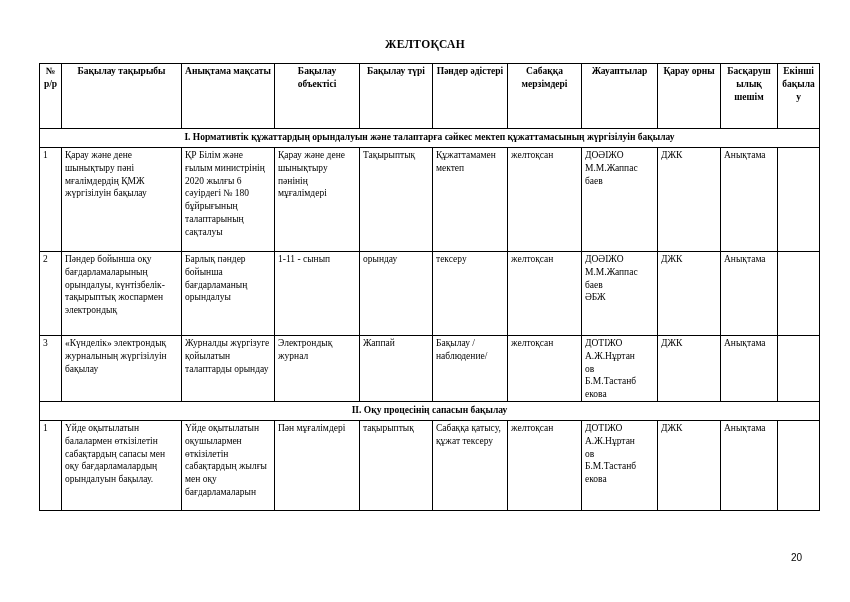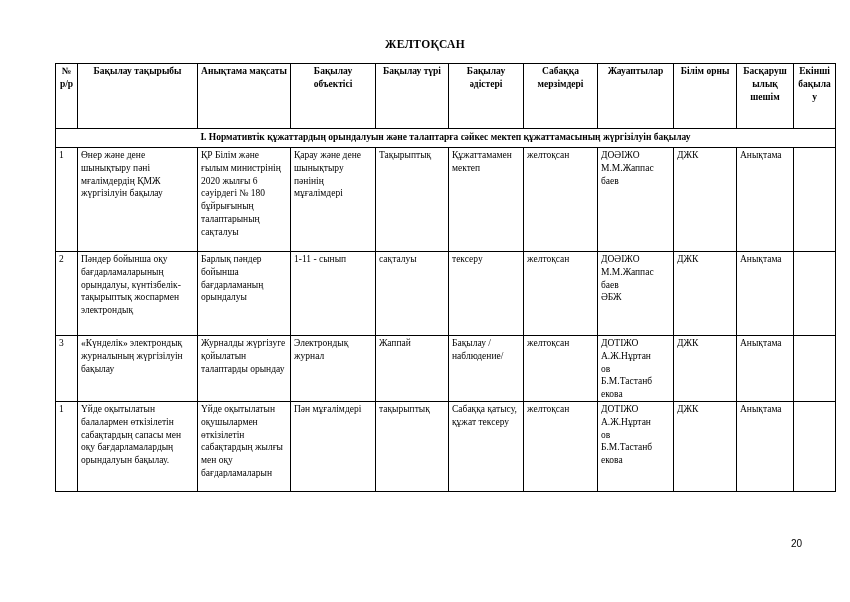--- a/index.html
+++ b/index.html
@@ -20,21 +20,21 @@
     top: 38px;
     left: 0;
     width: 850px;
     text-align: center;
     font-weight: bold;
     font-size: 11.5px;
     letter-spacing: 0.3px;
   }
   table.control-table {
     position: absolute;
-    left: 55px;
+    left: 39px;
     top: 63px;
     width: 780px;
     border-collapse: collapse;
     table-layout: fixed;
   }
   .control-table th,
   .control-table td {
     border: 1px solid #000;
     vertical-align: top;
     padding: 1px 3px 0 3px;
@@ -60,21 +60,21 @@
     padding-top: 2px;
   }
   tr.header-row   { height: 65px; }
   tr.section-row  { height: 19px; }
   tr.row-i-1      { height: 104px; }
   tr.row-i-2      { height: 84px; }
   tr.row-i-3      { height: 66px; }
   tr.row-ii-1     { height: 90px; }
   .page-number {
     position: absolute;
-    top: 538px;
+    top: 552px;
     left: 702px;
     width: 100px;
     text-align: right;
     font-family: "Liberation Sans", sans-serif;
     font-size: 10px;
   }
 </style>
 </head>
 <body>
 
@@ -94,54 +94,54 @@
       <col style="width:57px">
       <col style="width:42px">
   </colgroup>
   <tbody>
     <tr class="header-row">
       <th>№ р/р</th>
       <th>Бақылау тақырыбы</th>
       <th>Анықтама мақсаты</th>
       <th>Бақылау объектісі</th>
       <th>Бақылау түрі</th>
-      <th>Бақылау әдістері</th>
+      <th>Пәндер әдістері</th>
       <th>Сабаққа мерзімдері</th>
       <th>Жауаптылар</th>
-      <th>Білім орны</th>
+      <th>Қарау орны</th>
       <th>Басқарушылық шешім</th>
       <th>Екінші бақылау</th>
     </tr>
 
     <tr class="section-row">
       <td class="section-cell" colspan="11">І. Нормативтік құжаттардың орындалуын және талаптарға сәйкес мектеп құжаттамасының жүргізілуін бақылау</td>
     </tr>
 
     <tr class="row-i-1">
       <td>1</td>
-      <td>Өнер және дене шынықтыру пәні мғалімдердің ҚМЖ жүргізілуін бақылау</td>
+      <td>Қарау және дене шынықтыру пәні мғалімдердің ҚМЖ жүргізілуін бақылау</td>
       <td>ҚР Білім және ғылым министрінің 2020 жылғы 6 сәуірдегі № 180 бұйрығының талаптарының сақталуы</td>
       <td>Қарау және дене шынықтыру пәнінің мұғалімдері</td>
       <td>Тақырыптық</td>
       <td>Құжаттамамен мектеп</td>
       <td>желтоқсан</td>
       <td>ДОӘІЖО
 М.М.Жаппас
 баев</td>
       <td>ДЖК</td>
       <td>Анықтама</td>
       <td></td>
     </tr>
 
     <tr class="row-i-2">
       <td>2</td>
       <td>Пәндер бойынша оқу бағдарламаларының орындалуы, күнтізбелік-тақырыптық жоспармен электрондық</td>
       <td>Барлық пәндер бойынша бағдарламаның орындалуы</td>
       <td>1-11 - сынып</td>
-      <td>сақталуы</td>
+      <td>орындау</td>
       <td>тексеру</td>
       <td>желтоқсан</td>
       <td>ДОӘІЖО
 М.М.Жаппас
 баев
 ӘБЖ</td>
       <td>ДЖК</td>
       <td>Анықтама</td>
       <td></td>
     </tr>
@@ -157,20 +157,23 @@
       <td>ДОТІЖО
 А.Ж.Нұртан
 ов
 Б.М.Тастанб
 екова</td>
       <td>ДЖК</td>
       <td>Анықтама</td>
       <td></td>
     </tr>
 
+    <tr class="section-row">
+      <td class="section-cell" colspan="11">ІІ. Оқу процесінің сапасын бақылау</td>
+    </tr>
 
     <tr class="row-ii-1">
       <td>1</td>
       <td>Үйде оқытылатын балалармен өткізілетін сабақтардың сапасы мен  оқу бағдарламалардың орындалуын бақылау.</td>
       <td>Үйде оқытылатын оқушылармен өткізілетін сабақтардың жылғы мен  оқу бағдарламаларын</td>
       <td>Пән мұғалімдері</td>
       <td>тақырыптық</td>
       <td>Сабаққа қатысу,
 құжат тексеру</td>
       <td>желтоқсан</td>

